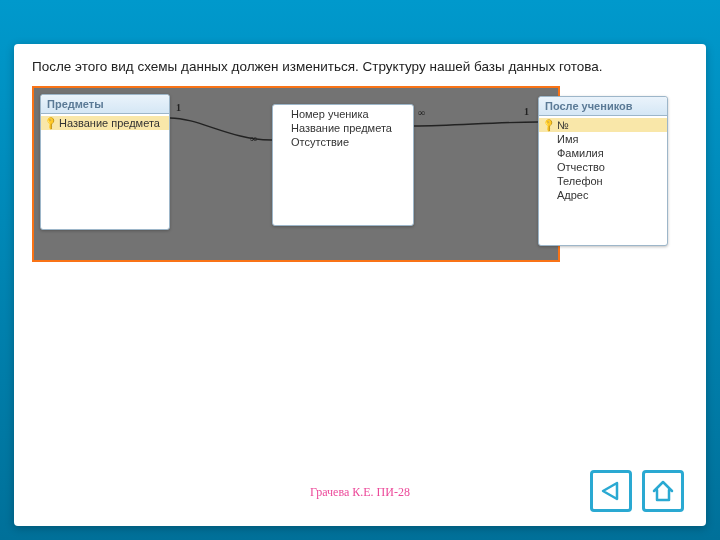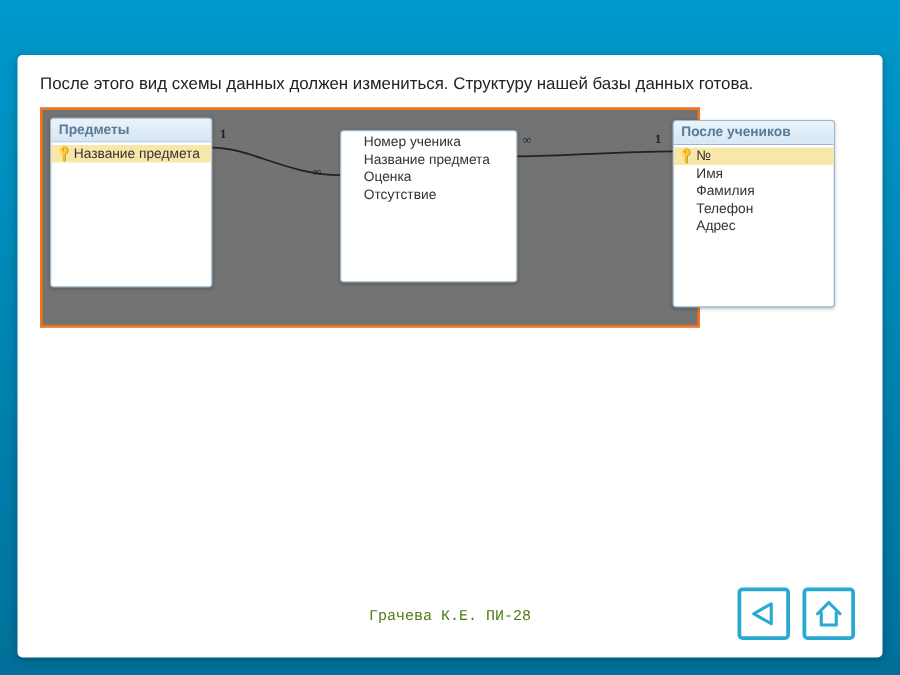--- a/index.html
+++ b/index.html
@@ -74,22 +74,22 @@
     font-weight: bold;
     color: #222;
     font-family: "Times New Roman", serif;
   }
   .footer-credit {
     position: absolute;
     left: 0; right: 0;
     bottom: 26px;
     text-align: center;
     font-size: 12px;
-    color: #4d7c0f;
-    font-family: Liberation Mono, monospace;
+    color: #ec4899;
+    font-family: Liberation Serif, serif;
   }
   .nav-buttons {
     position: absolute;
     right: 22px;
     bottom: 14px;
     display: flex;
     gap: 10px;
   }
   .nav-btn {
     width: 42px; height: 42px;
@@ -128,24 +128,20 @@
           <div class="field">
             <span class="key-icon-slot"></span>
             <span class="field-label">Номер ученика</span>
           </div>
           <div class="field">
             <span class="key-icon-slot"></span>
             <span class="field-label">Название предмета</span>
           </div>
           <div class="field">
             <span class="key-icon-slot"></span>
-            <span class="field-label">Оценка</span>
-          </div>
-          <div class="field">
-            <span class="key-icon-slot"></span>
             <span class="field-label">Отсутствие</span>
           </div>
         </div>
       </div>
 
       <div class="tbl tbl-spisok">
         <div class="tbl-header">После учеников</div>
         <div class="tbl-body">
           <div class="field pk">
             <span class="key-icon-slot">
@@ -156,20 +152,24 @@
           <div class="field">
               <span class="key-icon-slot"></span>
               <span class="field-label">Имя</span>
             </div>
           <div class="field">
               <span class="key-icon-slot"></span>
               <span class="field-label">Фамилия</span>
             </div>
           <div class="field">
               <span class="key-icon-slot"></span>
+              <span class="field-label">Отчество</span>
+            </div>
+          <div class="field">
+              <span class="key-icon-slot"></span>
               <span class="field-label">Телефон</span>
             </div>
           <div class="field">
               <span class="key-icon-slot"></span>
               <span class="field-label">Адрес</span>
             </div>
         </div>
       </div>
 
       <div class="conn" style="left:136px; top:24px; width:102px; height:40px;">

